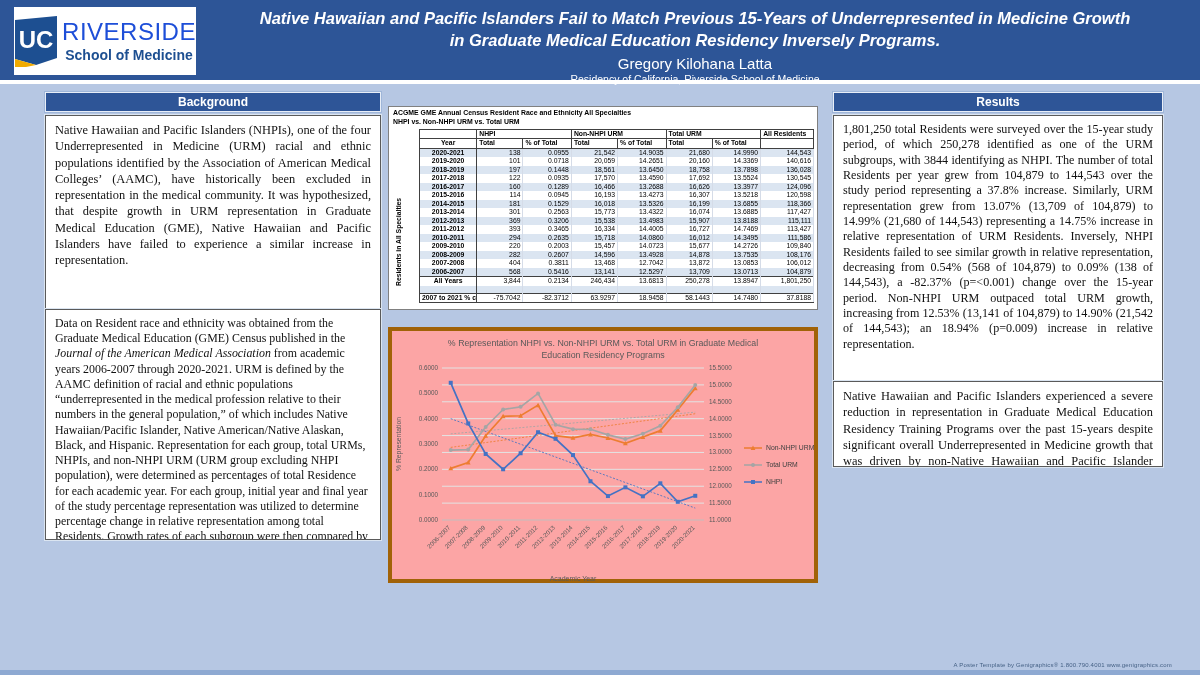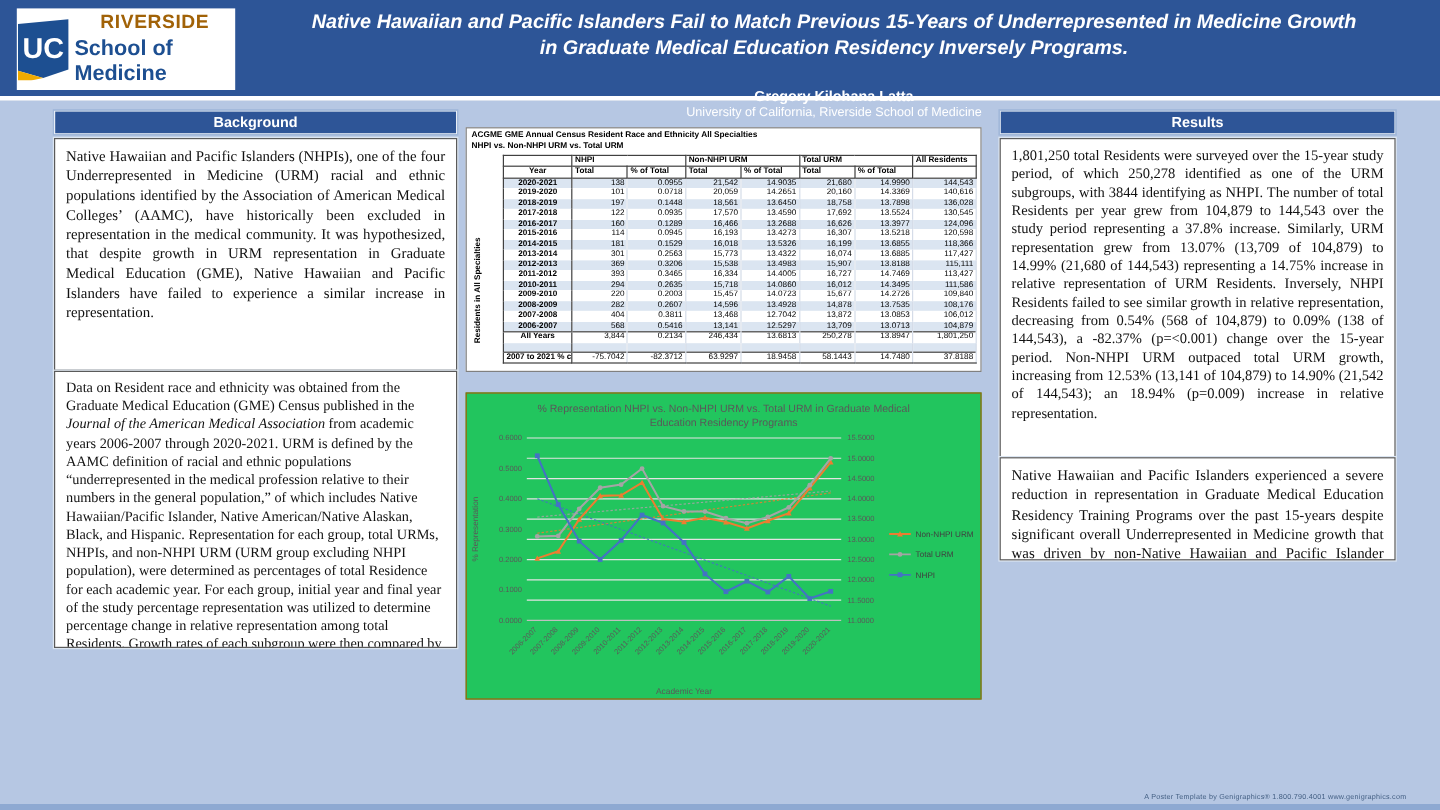--- a/index.html
+++ b/index.html
@@ -5,25 +5,25 @@
   html,body{margin:0;padding:0;background:#666;}
   .poster{position:relative;width:1200px;height:675px;background:#b6c7e3;overflow:hidden;
           font-family:"Liberation Sans",sans-serif;}
   
   .banner{position:absolute;top:0;left:0;width:1200px;height:84px;background:#2d5597;
           border-bottom:4px solid #ffffff;box-sizing:border-box;}
   .logo{position:absolute;left:14px;top:7px;width:182px;height:68px;background:#ffffff;
         display:flex;align-items:center;justify-content:center;gap:4px;}
   .ucmark{width:44px;height:52px;flex:0 0 auto;}
   .logo-text{display:flex;flex-direction:column;align-items:center;}
-  .riverside{font-size:16px;font-weight:bold;color:#a16207;letter-spacing:.5px;line-height:1;}
-  .som{font-size:18px;font-weight:bold;color:#1d4f91;margin-top:3px;}
+  .riverside{font-size:24px;font-weight:normal;color:#1d4ed8;letter-spacing:.5px;line-height:1;}
+  .som{font-size:14px;font-weight:bold;color:#1d4f91;margin-top:3px;}
   .titles{position:absolute;left:205px;right:15px;top:8px;text-align:center;color:#ffffff;}
   .title{font-style:italic;font-weight:bold;font-size:16.5px;line-height:1.32;}
-  .author{font-size:12px;margin-top:21px;font-weight:bold;}
+  .author{font-size:15px;margin-top:3px;}
   .affil{font-size:10.5px;margin-top:1px;}
   
   .col{position:absolute;}
   .col-left{left:45px;top:92px;width:336px;}
   .col-mid{left:388px;top:106px;width:430px;}
   .col-right{left:833px;top:92px;width:330px;}
   .sec-head{background:#2e5597;border:1px solid #e8eef7;outline:1px solid #9fb6d9;
             color:#fff;font-weight:bold;font-size:12px;text-align:center;
             padding:2px 0;margin-bottom:3px;}
   .sec-box{background:#fff;border:1px solid #5a5a5a;box-shadow:0 0 0 1px #dbe5f1;
@@ -51,21 +51,21 @@
   .acgme td{border-right:1px solid #d5dce8;text-align:right;}
   .acgme td.yr{text-align:center;font-weight:bold;border-right:1px solid #404040;
                border-left:1px solid #404040;}
   .acgme td.g{border-left:1px solid #404040;}
   .acgme tr.alt td{background:#dbe5f1;}
   .acgme tr.totalrow td{border-top:1px solid #404040;}
   .acgme tr.blankrow td{background:#dbe5f1;height:7px;}
   .acgme tr.changerow td{border-top:1px solid #404040;border-bottom:1px solid #404040;}
   .acgme{border:1px solid #404040;}
   
-  .chart-box{position:relative;margin-top:17px;background:#22c55e;border:1px solid #a16207;
+  .chart-box{position:relative;margin-top:17px;background:#fca5a5;border:4px solid #a16207;
              height:256px;box-sizing:border-box;}
   .chart-title{color:#595959;font-size:8.8px;text-align:center;width:330px;
                margin:7px auto 0 auto;line-height:1.35;}
   
   .bottom-strip{position:absolute;left:0;bottom:0;width:1200px;height:5px;background:#8ea9d2;}
   .credit{position:absolute;right:28px;bottom:7px;font-size:6px;color:#17375e;opacity:.75;
           letter-spacing:.2px;}
 </style>
 </head>
 <body>
@@ -83,21 +83,21 @@
         <div class="riverside">RIVERSIDE</div>
         <div class="som">School of Medicine</div>
       </div>
     </div>
     <div class="titles">
       <div class="title">
         <span>Native Hawaiian and Pacific Islanders Fail to Match Previous 15-Years of Underrepresented in Medicine Growth</span><br>
         <span>in Graduate Medical Education Residency Inversely Programs.</span>
       </div>
       <div class="author">Gregory Kilohana Latta</div>
-      <div class="affil">University of California, Riverside School of Medicine</div>
+      <div class="affil">Residency of California, Riverside School of Medicine</div>
     </div>
   </div>
 
   <div class="col col-left">
     <div class="sec-head">Background</div>
     <div class="sec-box" id="background-box">Native Hawaiian and Pacific Islanders (NHPIs), one of the four Underrepresented in Medicine (URM) racial and ethnic populations identified by the Association of American Medical Colleges’ (AAMC), have historically been excluded in representation in the medical community. It was hypothesized, that despite growth in URM representation in Graduate Medical Education (GME), Native Hawaiian and Pacific Islanders have failed to experience a similar increase in representation.</div>
 
     <div class="sec-box ragged" id="methods-box"><span>Data on Resident race and ethnicity was obtained from the Graduate Medical Education (GME) Census published in the </span><i>Journal of the American Medical Association</i><span> from academic years 2006-2007 through 2020-2021. URM is defined by the AAMC definition of racial and ethnic populations “underrepresented in the medical profession relative to their numbers in the general population,” of which includes Native Hawaiian/Pacific Islander, Native American/Native Alaskan, Black, and Hispanic. Representation for each group, total URMs, NHPIs, and non-NHPI URM (URM group excluding NHPI population), were determined as percentages of total Residence for each academic year. For each group, initial year and final year of the study percentage representation was utilized to determine percentage change in relative representation among total Residents. Growth rates of each subgroup were then compared by chi-squared analysis to determine significance.</span></div>
   </div>
 

